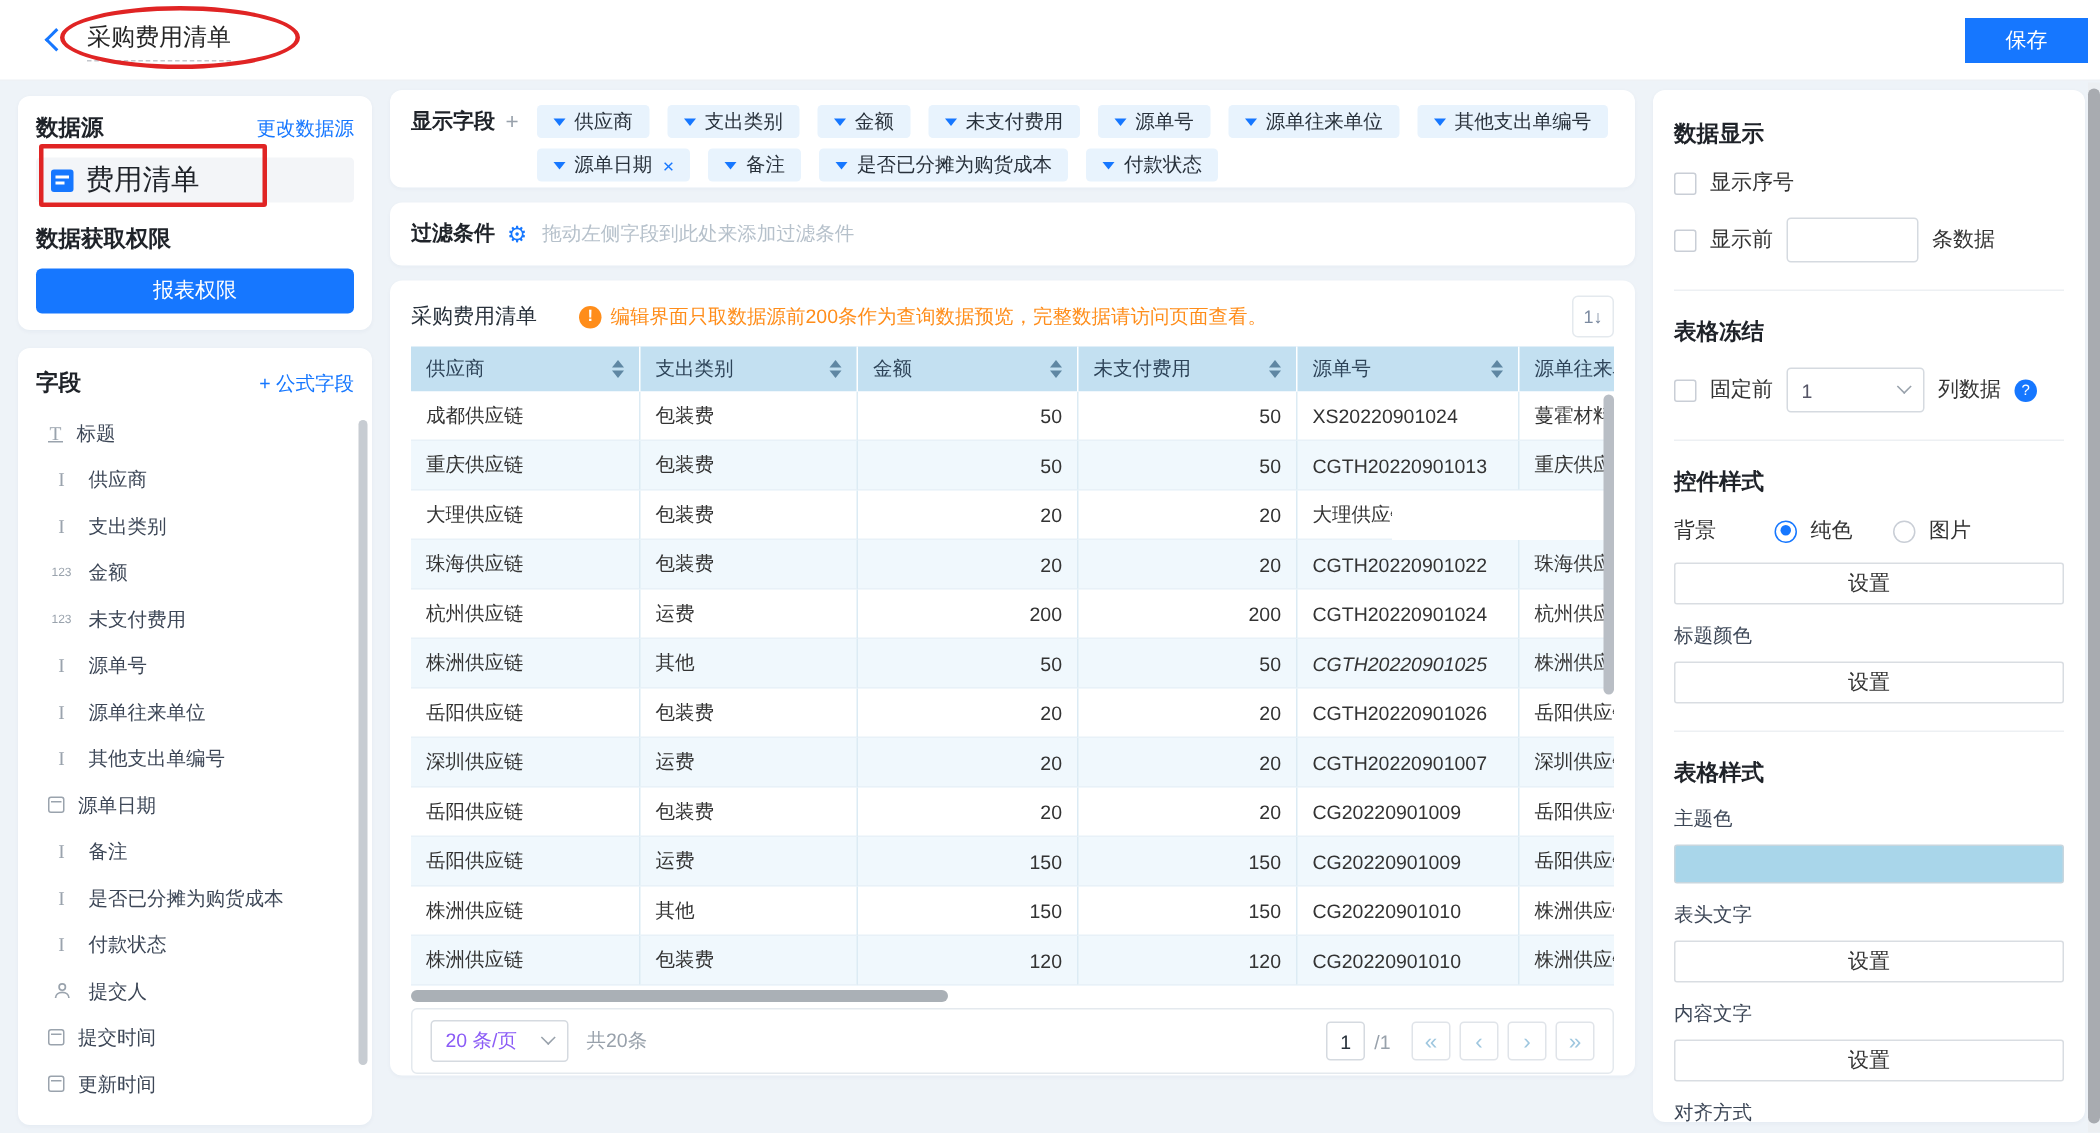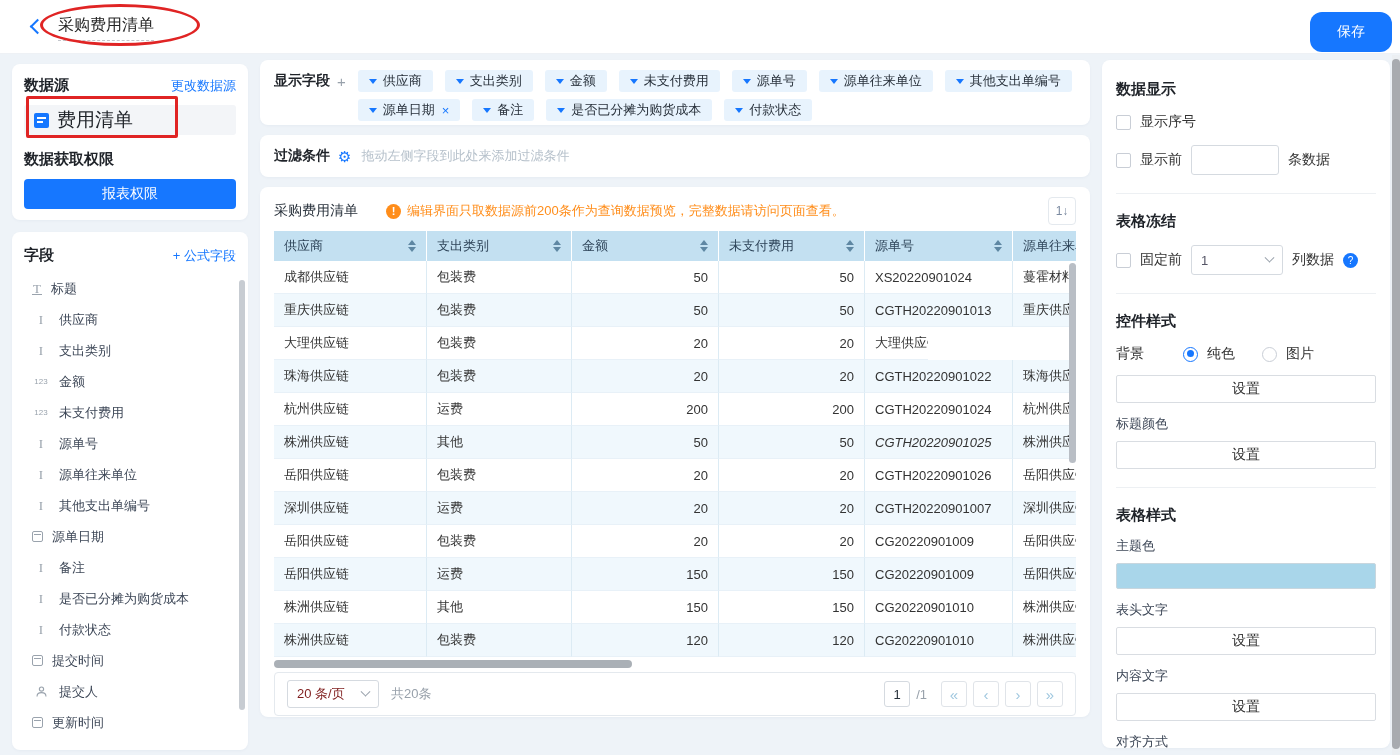--- a/index.html
+++ b/index.html
@@ -7,22 +7,22 @@
     font-family:"Liberation Sans","DejaVu Sans",sans-serif; background:#eef3f8; color:#333; }
   .card { position:absolute; background:#fff; border-radius:8px; box-shadow:0 1px 3px rgba(30,60,90,.04); }
 
   
   .topbar { position:absolute; left:0; top:0; width:1400px; height:54px; background:#fff; border-bottom:1px solid #eef1f5; z-index:2; }
   .back-btn { position:absolute; left:30px; top:21px; width:12px; height:12px; cursor:pointer; }
   .back-btn::before { content:""; position:absolute; left:2px; top:0; width:9px; height:9px;
     border-left:2px solid #1677ff; border-bottom:2px solid #1677ff; transform:rotate(45deg); }
   .page-title { position:absolute; left:58px; top:15px; font-size:16px; color:#262626;
     padding-bottom:4px; border-bottom:1px dashed #c3c6cc; }
-  .save-btn { position:absolute; left:1310px; top:12px; width:82px; height:40px; background:#1677ff;
-    color:#fff; font-size:14px; border:none; border-radius:12px; display:flex; align-items:center; justify-content:center; cursor:pointer; }
+  .save-btn { position:absolute; left:1310px; top:12px; width:82px; height:30px; background:#1677ff;
+    color:#fff; font-size:14px; border:none; border-radius:0; display:flex; align-items:center; justify-content:center; cursor:pointer; }
 
   
   .anno { position:absolute; border:3px solid #e02424; z-index:30; pointer-events:none; }
   .anno-ellipse { left:40px; top:4px; width:160px; height:42px; border-radius:50%; }
   .anno-rect { left:26px; top:96px; width:152px; height:42px; border-radius:2px; }
 
   
   .left-card1 { left:12px; top:64px; width:236px; height:156px; padding:12px; }
   .sec-head { display:flex; align-items:center; justify-content:space-between; }
   .sec-title { font-size:15px; font-weight:700; color:#1f2329; }
@@ -82,21 +82,21 @@
   .trow { display:flex; height:33px; background:#fff; }
   .trow.alt { background:#f0f8fd; }
   .td { display:flex; align-items:center; padding:0 10px; font-size:13px; color:#333; border-right:1px solid #dcebf4; border-bottom:1px solid #e8f1f8; overflow:hidden; white-space:nowrap; }
   .td:last-child { border-right:none; }
   .td.num { justify-content:flex-end; }
   .vscroll { position:absolute; right:0; top:32px; width:7px; height:200px; background:#b9bec5; border-radius:4px; cursor:pointer; }
   .hscroll { margin-top:3px; height:8px; width:802px; position:relative; }
   .hscroll .thumb { position:absolute; left:0; top:0; height:8px; width:358px; background:#aab0b6; border-radius:4px; cursor:pointer; }
 
   .pagebar { margin-top:4px; height:44px; border:1px solid #e4e9ee; border-radius:4px; display:flex; align-items:center; padding:0 12px; }
-  .psize { width:92px; height:28px; border:1px solid #d5dae0; border-radius:3px; display:flex; align-items:center; padding:0 9px; font-size:13px; color:#7f1d1d; cursor:pointer; }
+  .psize { width:92px; height:28px; border:1px solid #d5dae0; border-radius:3px; display:flex; align-items:center; padding:0 9px; font-size:13px; color:#8b5cf6; cursor:pointer; }
   .chev { margin-left:auto; width:7px; height:7px; border-right:1.5px solid #98a1ab; border-bottom:1.5px solid #98a1ab; transform:rotate(45deg) translate(-2px,-2px); }
   .ptotal { margin-left:12px; font-size:13px; color:#98a1ab; }
   .pager { margin-left:auto; display:flex; align-items:center; }
   .pnum { width:26px; height:26px; border:1px solid #d5dae0; border-radius:3px; display:flex; align-items:center; justify-content:center; font-size:13px; color:#28313b; }
   .pslash { margin:0 8px 0 6px; font-size:13px; color:#98a1ab; }
   .pbtn { width:26px; height:26px; border:1px solid #e0e4e9; border-radius:3px; background:#fff; color:#9fc7df; font-size:15px; line-height:1;
     display:flex; align-items:center; justify-content:center; margin-left:6px; cursor:pointer; }
 
   
   .right-card { left:1102px; top:60px; width:288px; height:688px; padding:20px 14px 0; overflow:hidden; }
@@ -193,31 +193,31 @@
       </div>
       <div class="field-item">
         <span class="fi fi-text">I</span>
         <span class="field-label">是否已分摊为购货成本</span>
       </div>
       <div class="field-item">
         <span class="fi fi-text">I</span>
         <span class="field-label">付款状态</span>
       </div>
       <div class="field-item">
-        <span class="fi fi-date"></span>
-        <span class="field-label">提交时间</span>
-      </div>
-      <div class="field-item">
         <span class="fi">
           <svg width="13" height="13" viewBox="0 0 16 16">
             <circle cx="8" cy="5" r="2.6" fill="none" stroke="#9aa3ad" stroke-width="1.4"></circle>
             <path d="M2.5 14c0-3 2.5-4.6 5.5-4.6s5.5 1.6 5.5 4.6" fill="none" stroke="#9aa3ad" stroke-width="1.4"></path>
           </svg>
         </span>
         <span class="field-label">提交人</span>
+      </div>
+      <div class="field-item">
+        <span class="fi fi-date"></span>
+        <span class="field-label">提交时间</span>
       </div>
       <div class="field-item">
         <span class="fi fi-date"></span>
         <span class="field-label">更新时间</span>
       </div>
     </div>
   <div class="panel-scroll"></div>
 </div>
 
 <div class="card mid-card-a">

